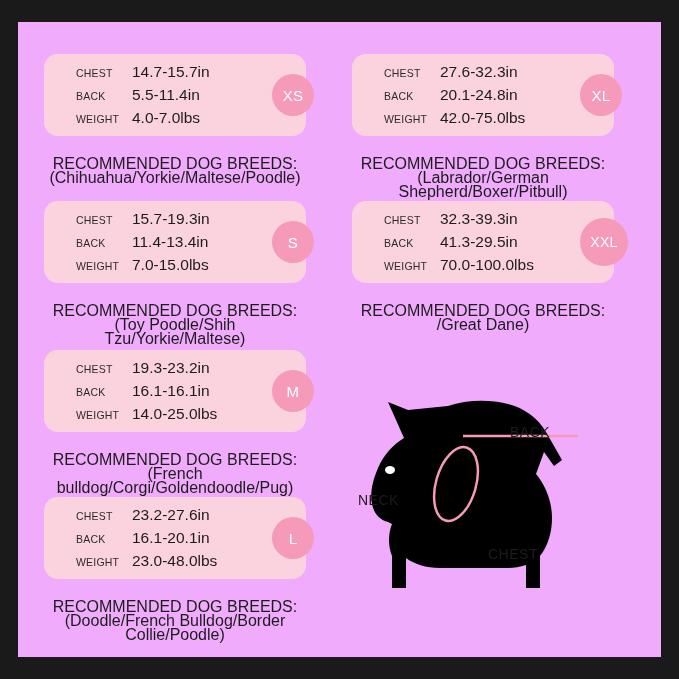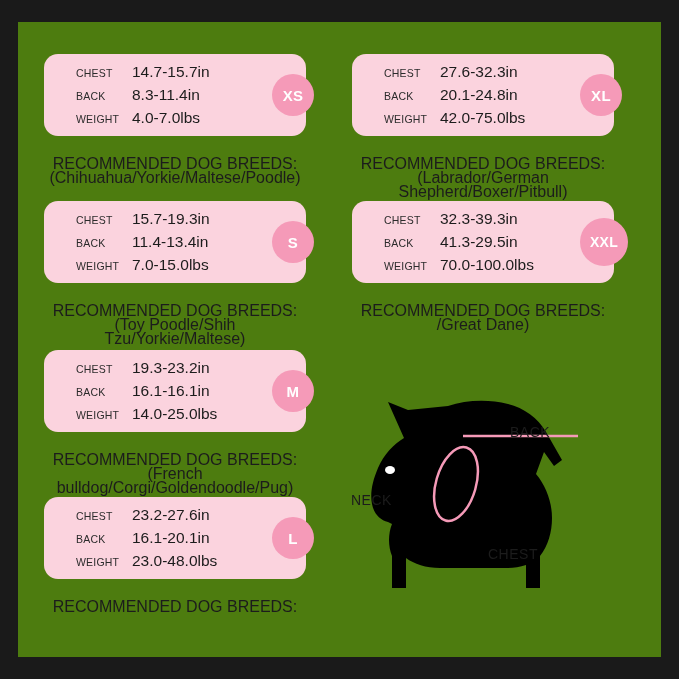--- a/index.html
+++ b/index.html
@@ -19,21 +19,21 @@
     width: 679px;
     height: 679px;
     background: #1a1a1a;
     box-sizing: border-box;
     padding: 22px 18px;
   }
   .canvas {
     position: relative;
     width: 643px;
     height: 635px;
-    background: #4d7c0f;
+    background: #f0abfc;
     box-sizing: border-box;
   }
 
   
   .card {
     position: absolute;
     width: 262px;
   }
   .card .panel {
     position: relative;
@@ -66,21 +66,21 @@
     transform: translateY(-50%);
     width: 42px;
     height: 42px;
     border-radius: 50%;
     background: #f59ab8;
     color: #ffffff;
     display: flex;
     align-items: center;
     justify-content: center;
     font-size: 15px;
-    font-weight: bold;
+    font-weight: normal;
     letter-spacing: .3px;
   }
   .badge.wide {
     width: 48px;
     height: 48px;
     right: -14px;
     font-size: 14px;
   }
   .breeds {
     margin-top: 21px;
@@ -100,38 +100,38 @@
     height: 250px;
   }
   .dogwrap svg { display: block; }
   .anno {
     position: absolute;
     font-size: 14px;
     color: #1c1c1c;
     letter-spacing: .5px;
   }
   .anno-back { left: 162px; top: 50px; }
-  .anno-neck { left: 3px; top: 118px; }
+  .anno-neck { left: 10px; top: 118px; }
   .anno-chest { left: 140px; top: 172px; }
 </style>
 </head>
 <body>
 
 <div class="frame">
   <div class="canvas">
 
     <div class="card" style="left:26px; top:32px;">
       <div class="panel">
         <div class="row">
           <span class="lbl">CHEST</span>
           <span class="val">14.7-15.7in</span>
         </div>
         <div class="row">
           <span class="lbl">BACK</span>
-          <span class="val">8.3-11.4in</span>
+          <span class="val">5.5-11.4in</span>
         </div>
         <div class="row">
           <span class="lbl">WEIGHT</span>
           <span class="val">4.0-7.0lbs</span>
         </div>
         <div class="badge">XS</div>
       </div>
       <div class="breeds">
         <span>RECOMMENDED DOG BREEDS:</span><br>
         <span>(Chihuahua/Yorkie/Maltese/Poodle)</span>
@@ -196,20 +196,21 @@
           <span class="val">16.1-20.1in</span>
         </div>
         <div class="row">
           <span class="lbl">WEIGHT</span>
           <span class="val">23.0-48.0lbs</span>
         </div>
         <div class="badge">L</div>
       </div>
       <div class="breeds">
         <span>RECOMMENDED DOG BREEDS:</span><br>
+        <span>(Doodle/French Bulldog/Border Collie/Poodle)</span>
         <span class="line2"></span>
       </div>
     </div>
 
     <div class="card" style="left:334px; top:32px;">
       <div class="panel">
         <div class="row">
           <span class="lbl">CHEST</span>
           <span class="val">27.6-32.3in</span>
         </div>

